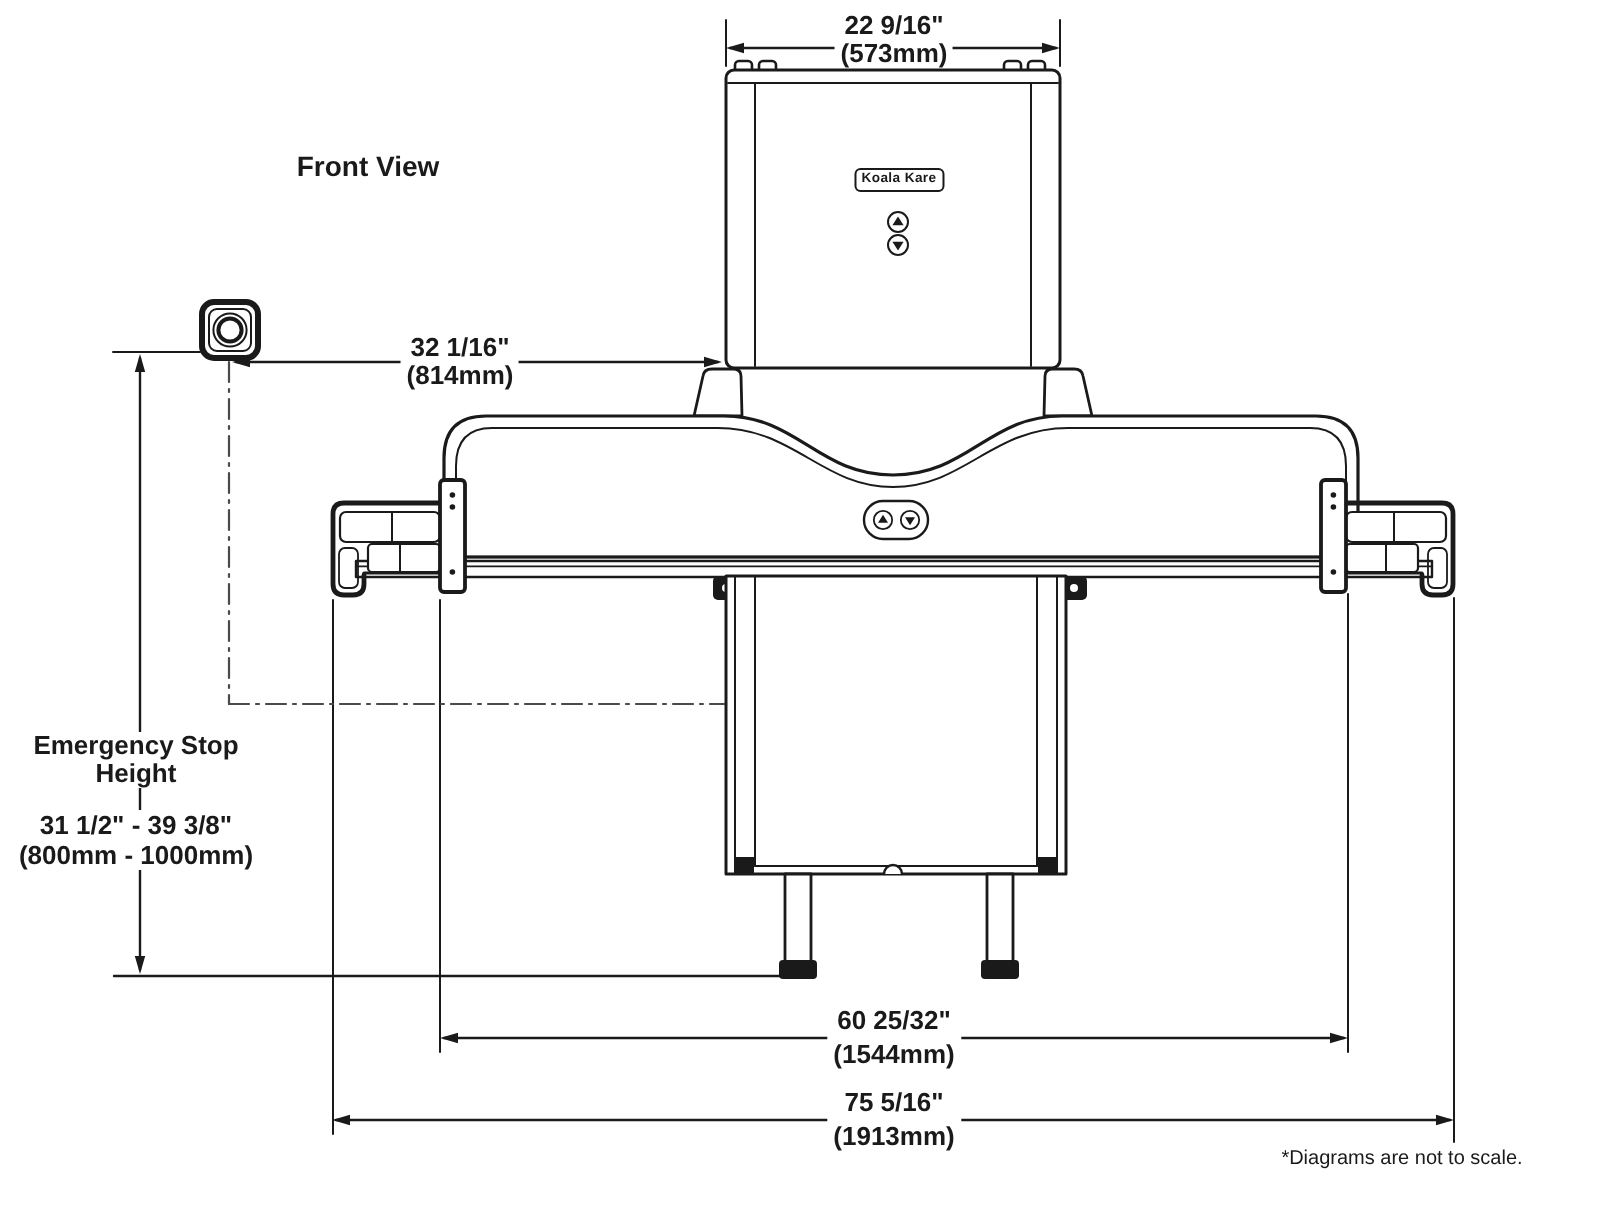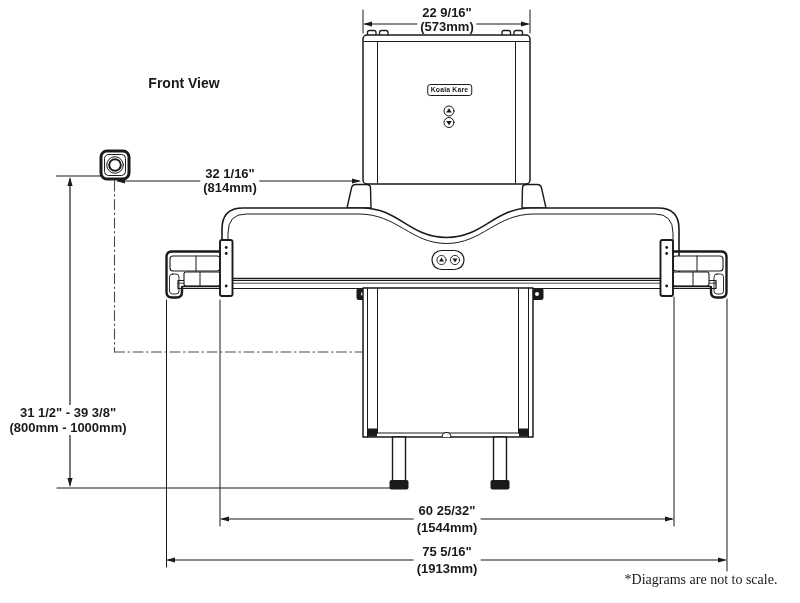--- a/index.html
+++ b/index.html
@@ -6,21 +6,21 @@
   #stage{position:relative;width:800px;height:603px;background:#fff;overflow:hidden;
          font-family:"Liberation Sans",sans-serif;}
   #lineart{position:absolute;left:0;top:0;}
   .lbl{position:absolute;transform:translate(-50%,-50%);text-align:center;white-space:nowrap;
        font-weight:700;font-size:13px;line-height:14px;color:#1a1a1a;}
   .lbl span{display:block;}
   .bg{background:#fff;padding:0 3px;}
   .lh16{line-height:16.5px;}
   .lh15{line-height:15px;}
   .title{font-size:14px;}
-  .foot{font-weight:400;font-size:14px;font-family:Liberation Serif, serif;}
+  .foot{font-weight:400;font-size:10px;}
   .logo{position:absolute;transform:translate(-50%,-50%);background:#fff;border:1.2px solid #1a1a1a;
         border-radius:3px;padding:1px 3px;font-weight:700;font-size:6.8px;line-height:8px;
         color:#1a1a1a;white-space:nowrap;letter-spacing:.2px;}
 </style>
 </head>
 <body>
 
 <div id="stage">
 
 <svg id="lineart" width="800" height="603" viewBox="0 0 800 603">
@@ -188,20 +188,24 @@
 <div class="lbl bg" style="left:447px;top:20px;">
   <span>22 9/16"</span>
   <span>(573mm)</span>
 </div>
 
 <div class="lbl bg" style="left:230px;top:181px;">
   <span>32 1/16"</span>
   <span>(814mm)</span>
 </div>
 
+<div class="lbl bg" style="left:68px;top:380px;">
+  <span>Emergency Stop</span>
+  <span>Height</span>
+</div>
 
 <div class="lbl bg lh15" style="left:68px;top:420px;">
   <span>31 1/2" - 39 3/8"</span>
   <span>(800mm - 1000mm)</span>
 </div>
 
 
 <div class="lbl bg lh16" style="left:447px;top:519px;">
   <span>60 25/32"</span>
   <span>(1544mm)</span>

